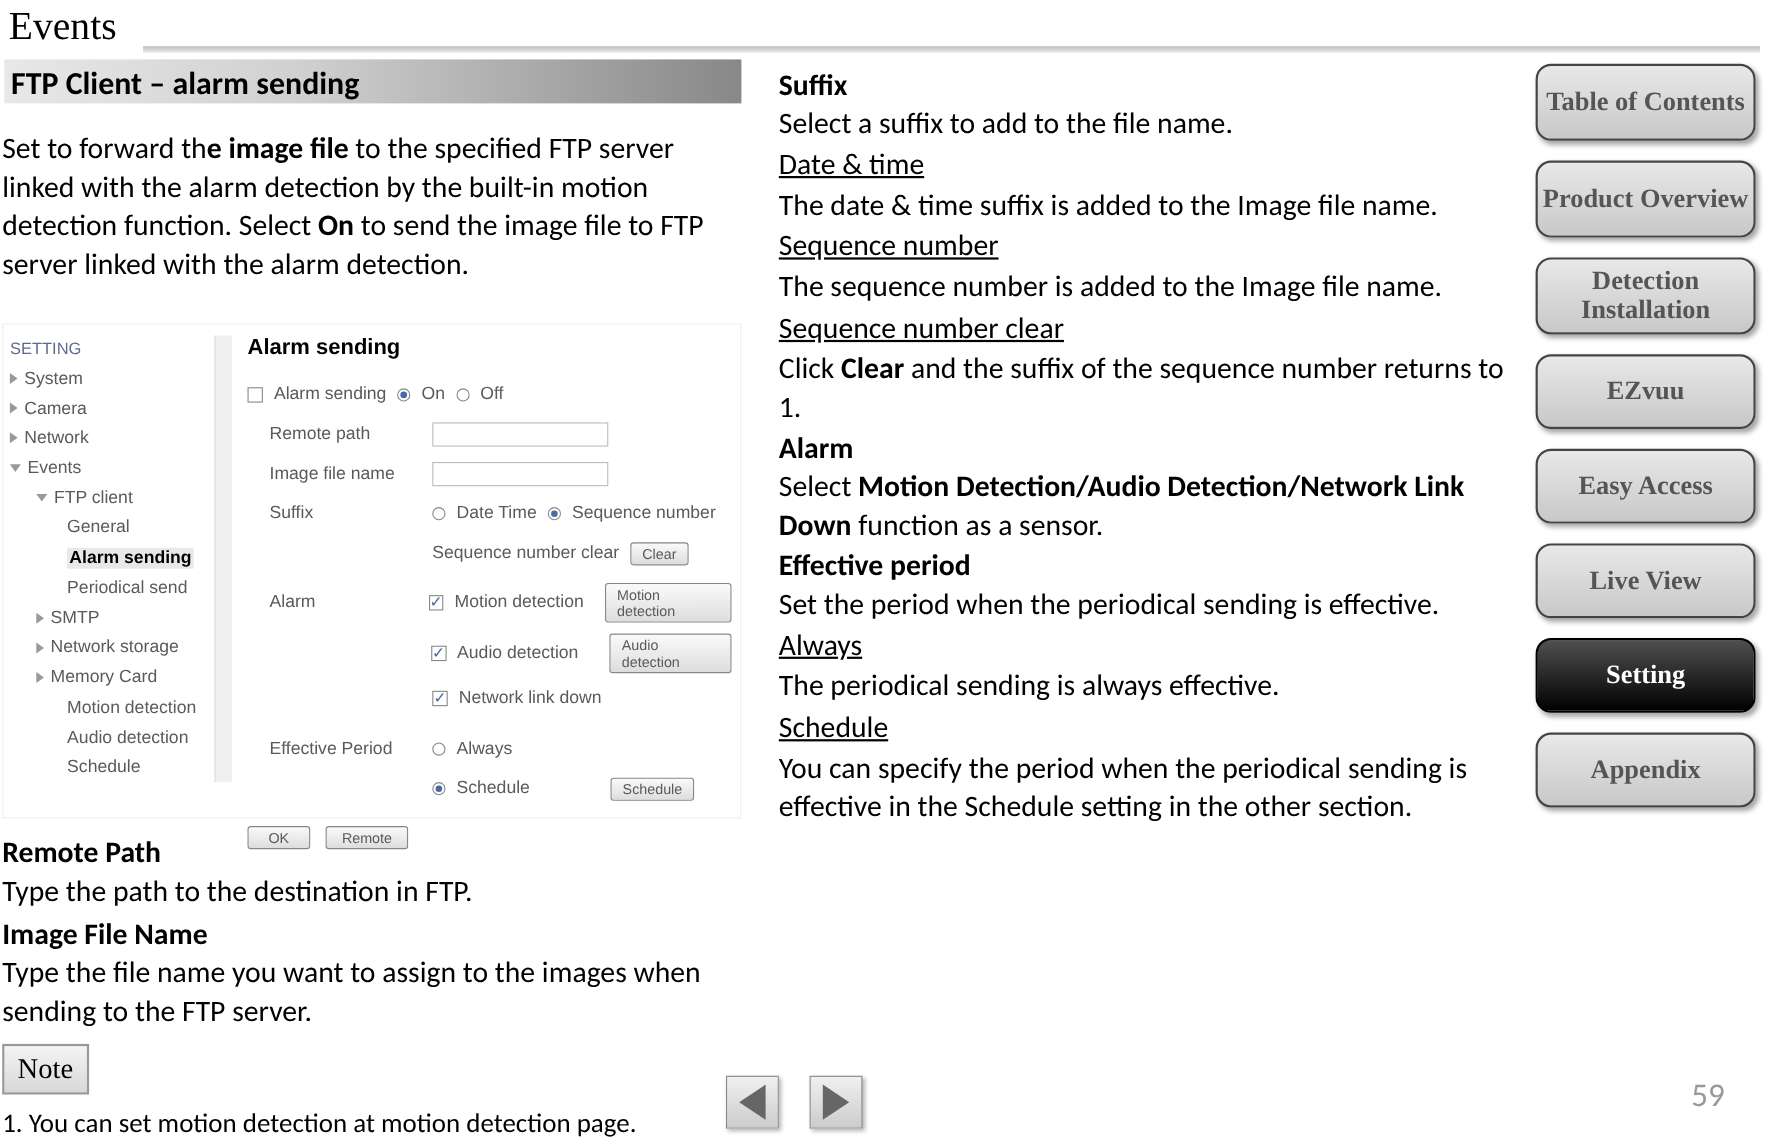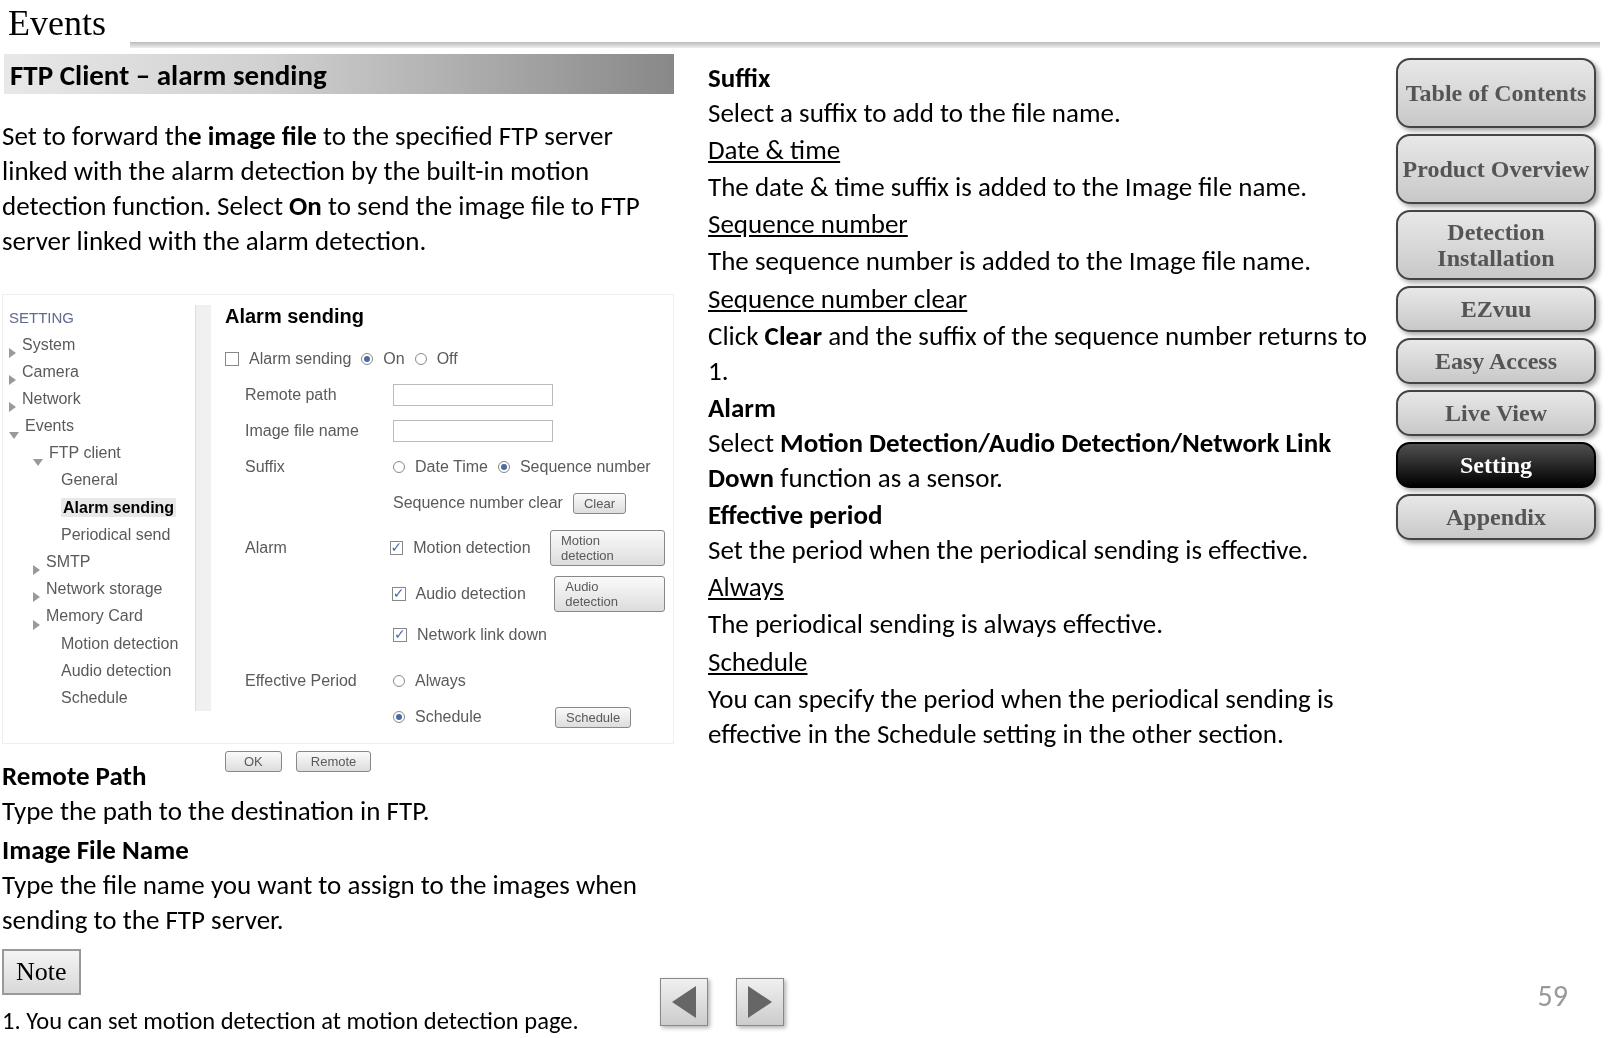--- a/index.html
+++ b/index.html
@@ -64,21 +64,21 @@
   .tree {
     position: absolute;
     top: 10px;
     left: 6px;
     width: 198px;
     font-size: 16px;
     color: #5a5a5a;
     line-height: 1.7;
   }
   .tree .lbl-h { color:#606a90; font-weight:normal; font-size:15px; }
-  .tree .item { display:flex; align-items:flex-end; gap:6px; }
+  .tree .item { display:flex; align-items:center; gap:6px; }
   .tree .sub  { padding-left: 24px; }
   .tree .sub2 { padding-left: 52px; }
   .tree .sel  { background:#e8e8e8; font-weight:bold; color:#000; padding:1px 2px; }
   .caret { width:0;height:0;border-top:5px solid transparent;border-bottom:5px solid transparent;border-left:7px solid #999; }
   .caret.down{ border-left:5px solid transparent;border-right:5px solid transparent;border-top:7px solid #999;border-bottom:none;}
   .tree-scroll {
     position:absolute; top:0; right:-4px; width:16px; height:100%;
     background:#f0f0f0; border-left:1px solid #ddd;
   }
 
@@ -146,37 +146,37 @@
   .col2 p { margin-bottom:2px; }
 
   
   .nav-sidebar {
     position:absolute;
     top: 58px;
     right: 12px;
     width: 200px;
     display:flex;
     flex-direction:column;
-    gap: 6px;
+    gap: 18px;
   }
   .nav-btn {
     width: 200px;
     height: 70px;
     border: 2px solid #444;
     border-radius: 14px;
     background: linear-gradient(#e8e8e8,#c8c8c8);
     box-shadow: 3px 3px 5px rgba(0,0,0,0.35);
     display:flex; align-items:center; justify-content:center;
     text-align:center;
     font-family: "Comic Sans MS", cursive;
     font-size: 24px;
     color:#555; font-weight:bold;
     line-height:1.1;
   }
-  .nav-btn.single { height: 46px; }
+  .nav-btn.single { height: 68px; }
   .nav-btn.active {
     background: linear-gradient(#505050,#000);
     color: #fff;
     border-color:#000;
   }
 
   .page-num {
     position:absolute;
     bottom: 24px;
     right: 40px;

